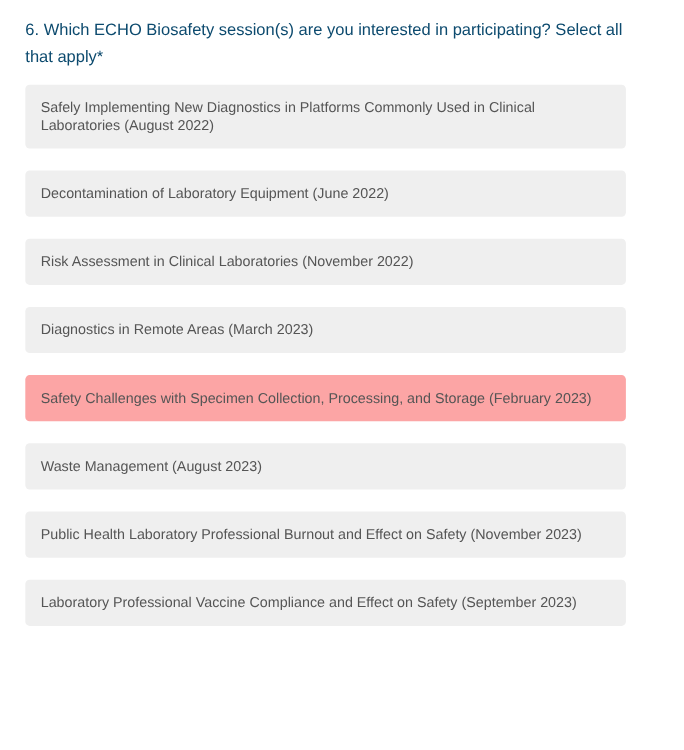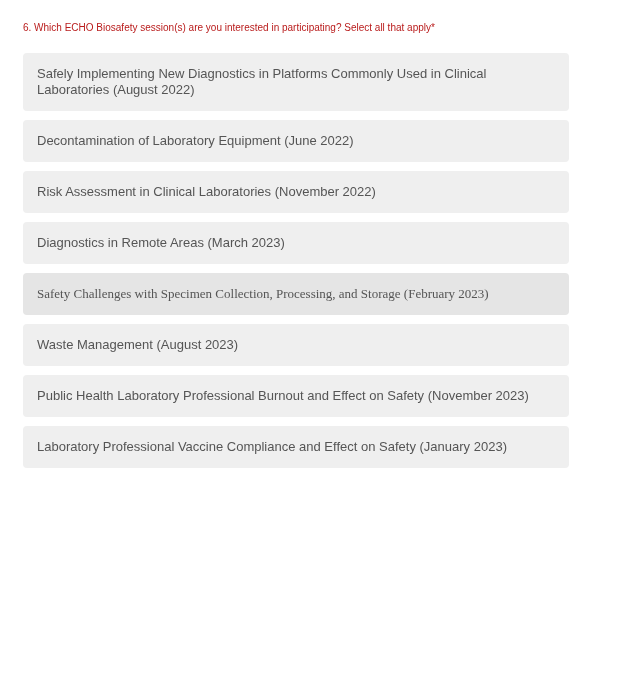--- a/index.html
+++ b/index.html
@@ -11,44 +11,43 @@
     width: 622px;
     height: 682px;
     overflow: hidden;
     font-family: "Liberation Sans", sans-serif;
   }
   .page {
     padding: 16px 0 0 23px;
   }
   .question {
     width: 552px;
-    font-size: 10px;
+    font-size: 15px;
     line-height: 24px;
-    color: #b91c1c;
+    color: #0c4a6e;
     margin: 0 0 13px 0;
   }
   .options {
     width: 546px;
   }
   .option {
     box-sizing: border-box;
     width: 546px;
     background: #efefef;
     border-radius: 4px;
     padding: 13px 14px;
-    margin-bottom: 9px;
+    margin-bottom: 20px;
     font-size: 13px;
     line-height: 16px;
     color: #555555;
     cursor: pointer;
     user-select: none;
   }
   .option.selected {
-    background: #e5e5e5;
-    font-family: Liberation Serif, serif;
+    background: #fca5a5;
   }
 </style>
 </head>
 <body>
 
 <div class="page">
 
   <div class="question">6. Which ECHO Biosafety session(s) are you interested in participating? Select all that apply*</div>
 
   <div class="options">
@@ -63,16 +62,16 @@
 
     <div class="option">Diagnostics in Remote Areas (March 2023)</div>
 
     <div class="option selected">Safety Challenges with Specimen Collection, Processing, and Storage (February 2023)</div>
 
     <div class="option">Waste Management (August 2023)</div>
 
     <div class="option">Public Health Laboratory Professional Burnout and Effect on Safety (November 2023)</div>
 
 
-    <div class="option">Laboratory Professional Vaccine Compliance and Effect on Safety (January 2023)</div>
+    <div class="option">Laboratory Professional Vaccine Compliance and Effect on Safety (September 2023)</div>
 
   </div>
 </div>
 
 </body></html>

